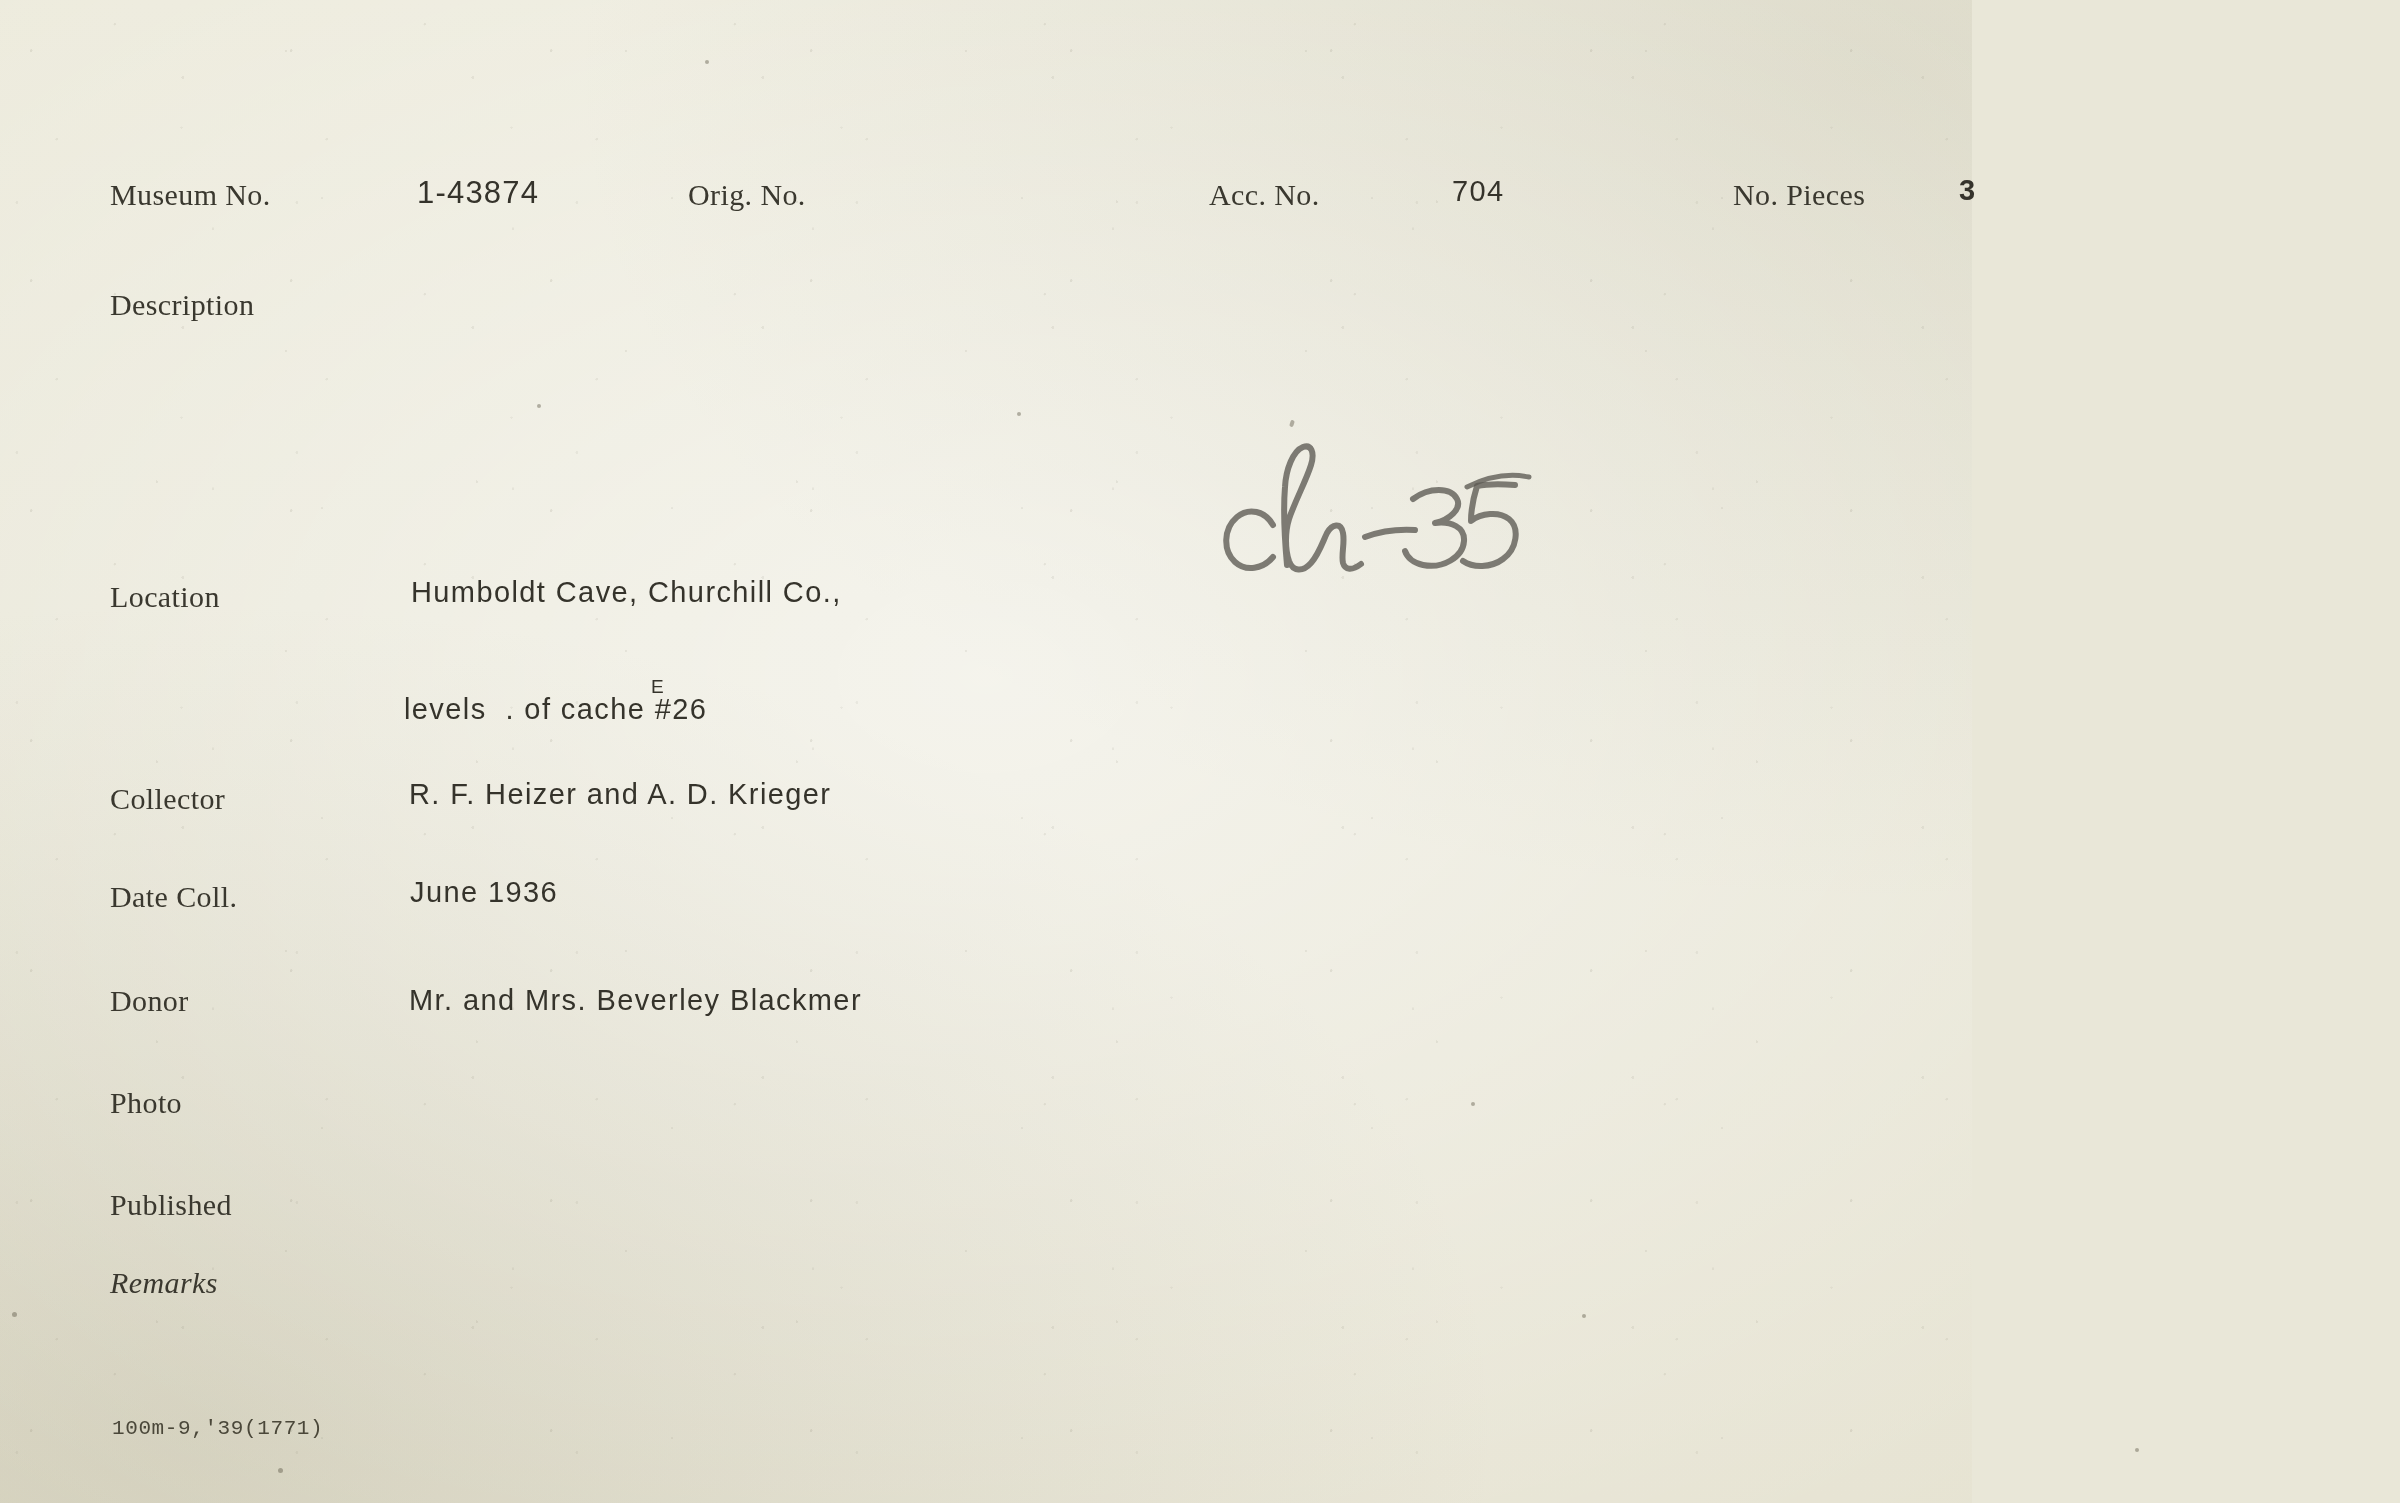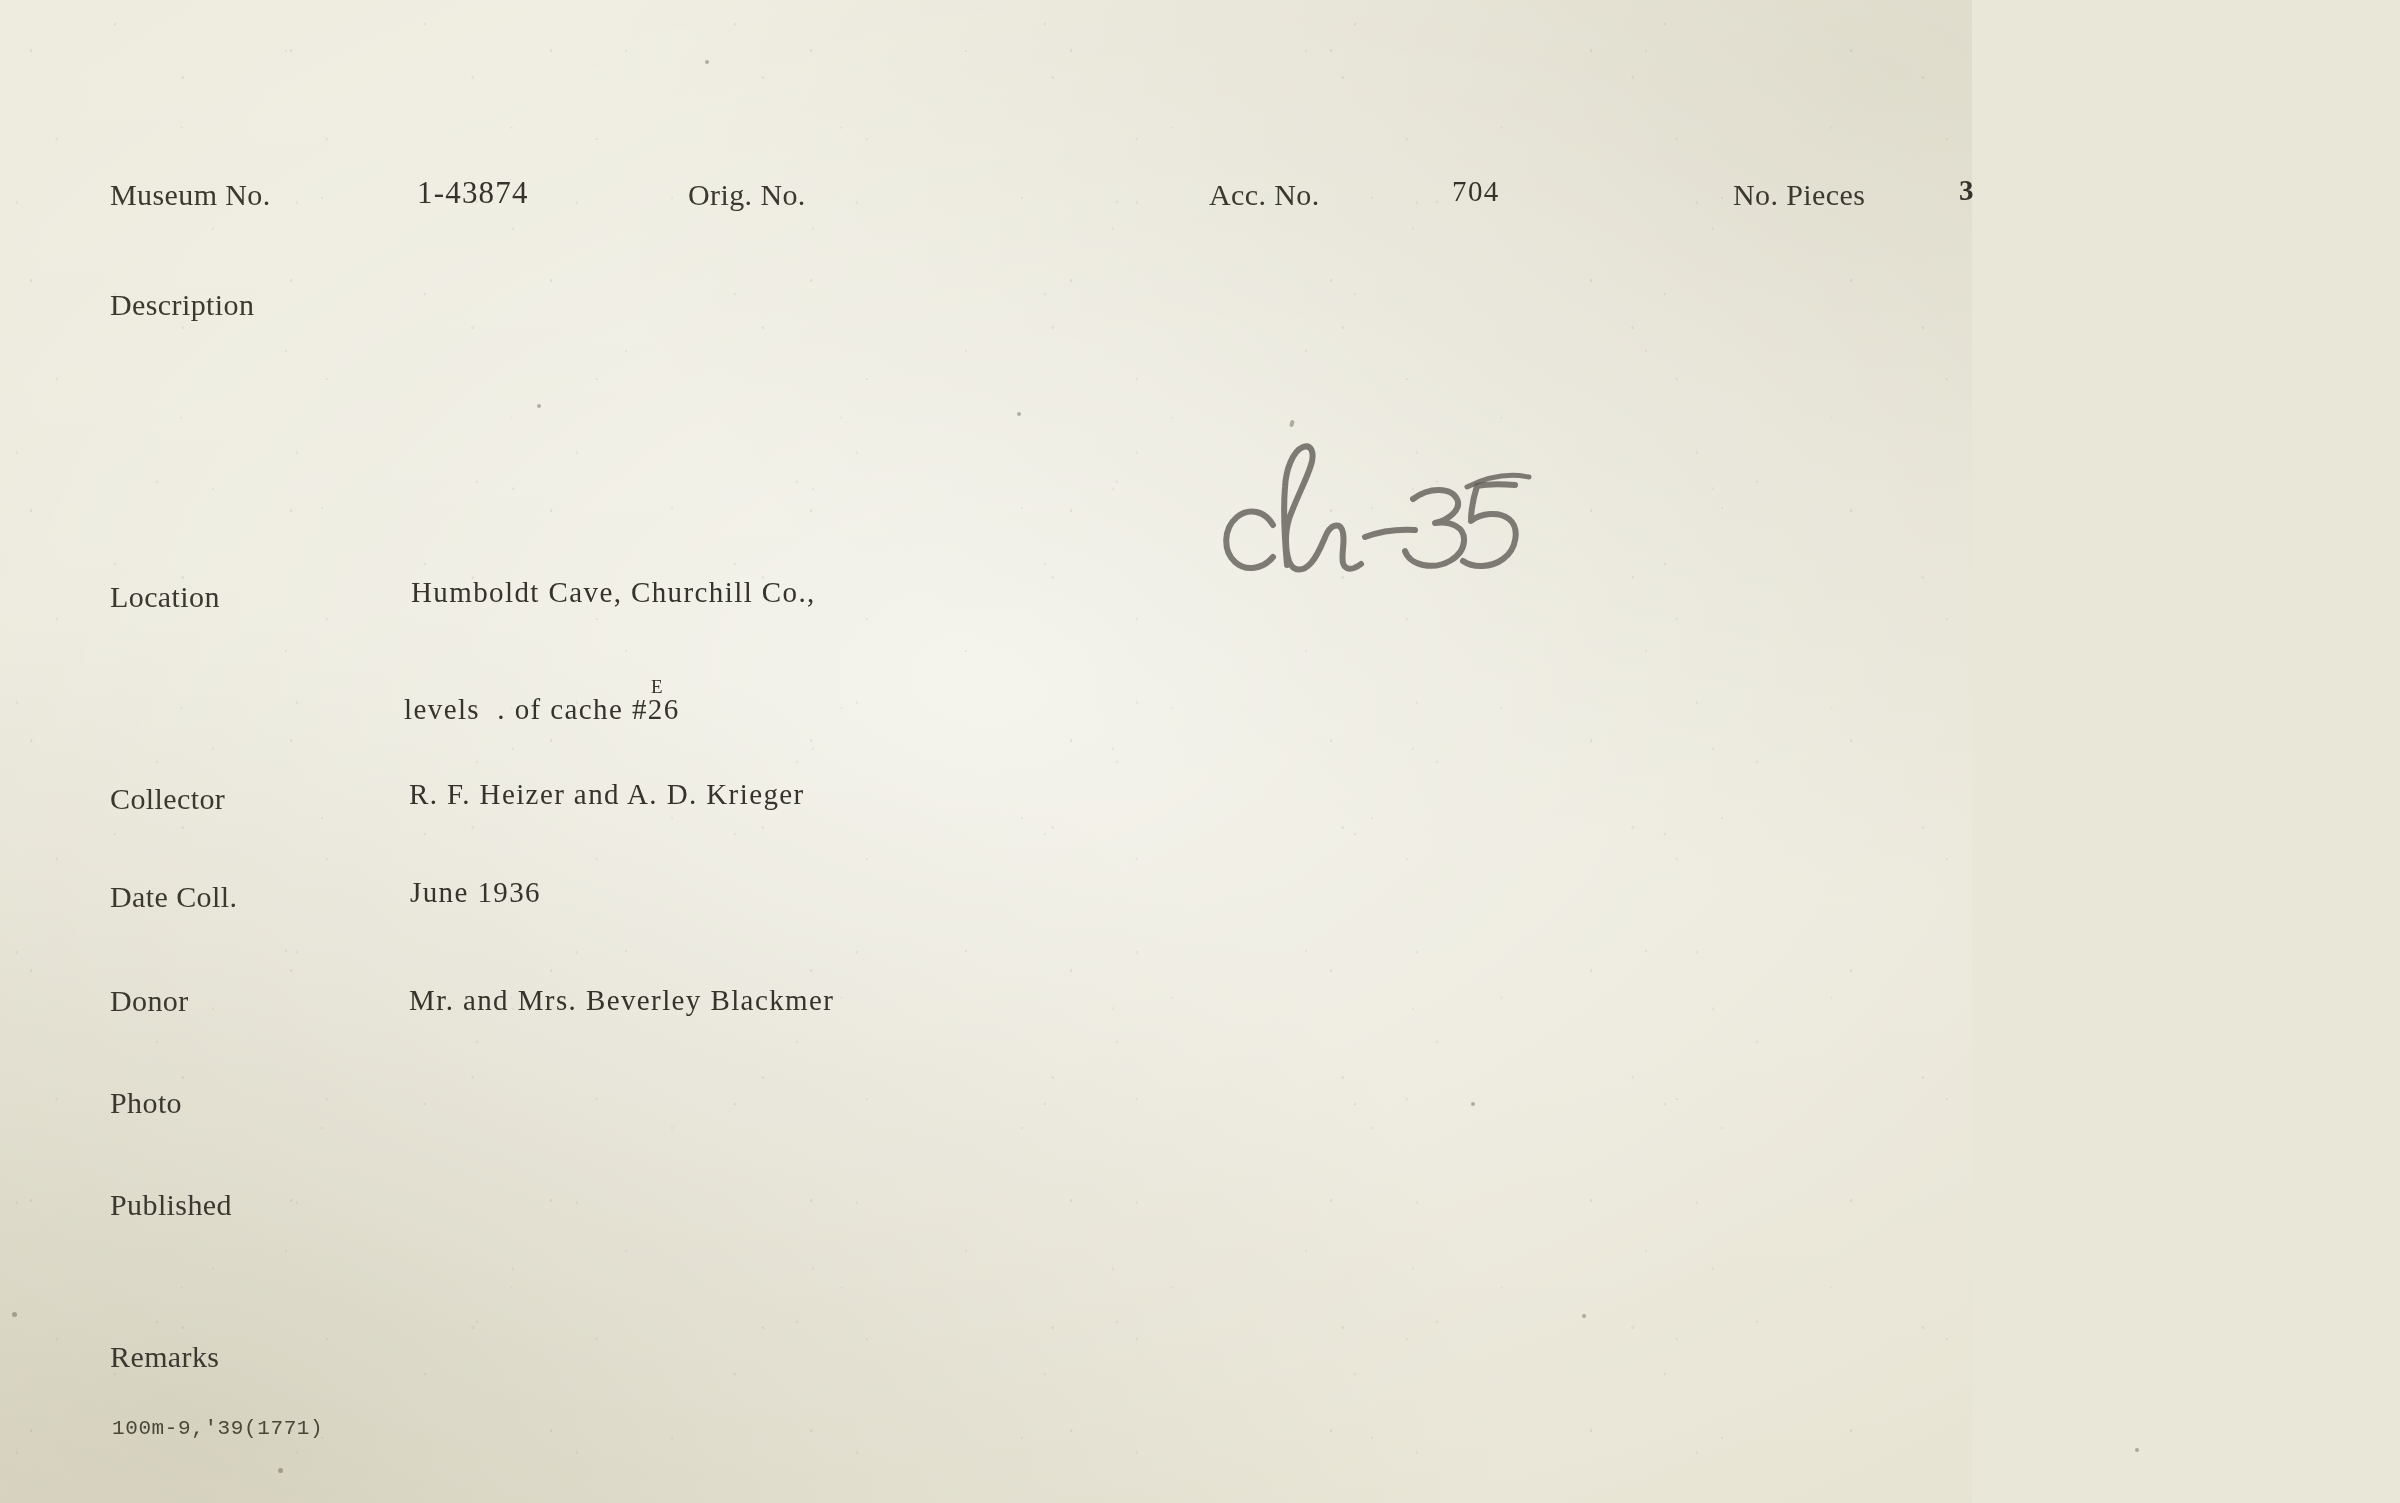--- a/index.html
+++ b/index.html
@@ -52,21 +52,21 @@
     position: absolute;
     font-family: "Liberation Serif", serif;
     font-size: 30px;
     color: #3a382f;
     letter-spacing: 0.4px;
     white-space: nowrap;
   }
 
   .typed {
     position: absolute;
-    font-family: Liberation Serif, serif;
+    font-family: Liberation Sans, sans-serif;
     font-size: 29px;
     color: #35332b;
     letter-spacing: 1.4px;
     white-space: pre;
   }
 
   .footer {
     position: absolute;
     font-family: "Liberation Mono", monospace;
     font-size: 21px;
@@ -132,21 +132,21 @@
 
   <span class="label" style="left:110px; top:984px;">Donor</span>
   <span class="typed" style="left:409px; top:984px;">Mr. and Mrs. Beverley Blackmer</span>
 
   <span class="label" style="left:110px; top:1086px;">Photo</span>
   <span class="typed" style="left:409px; top:1084px;"></span>
 
   <span class="label" style="left:110px; top:1188px;">Published</span>
   <span class="typed" style="left:409px; top:1186px;"></span>
 
-  <span class="label" style="left:110px; top:1340px;">Remarks</span>
+  <span class="label" style="left:110px; top:1266px;font-style:italic;">Remarks</span>
   <span class="typed" style="left:409px; top:1288px;"></span>
 
   <span class="footer" style="left:112px; top:1417px;">100m-9,'39(1771)</span>
 
   <div id="pencil">
     <svg width="360" height="190" viewBox="0 0 360 190" xmlns="http://www.w3.org/2000/svg">
 
       <path class="pencil-stroke" stroke-width="6" d="M58 100 C 50 86, 34 82, 22 92 C 8 104, 8 126, 20 137 C 31 147, 48 144, 58 132"></path>
 
       <path class="pencil-stroke" stroke-width="6" d="M72 140 C 70 118, 68 86, 70 62 C 71 44, 78 26, 88 22 C 96 19, 100 27, 96 40 C 91 56, 80 76, 74 94 C 70 107, 70 124, 74 136 C 78 147, 88 147, 96 138 C 104 129, 108 116, 112 108 C 117 99, 126 97, 128 108 C 130 118, 126 130, 128 138 C 130 145, 137 146, 146 139"></path>

